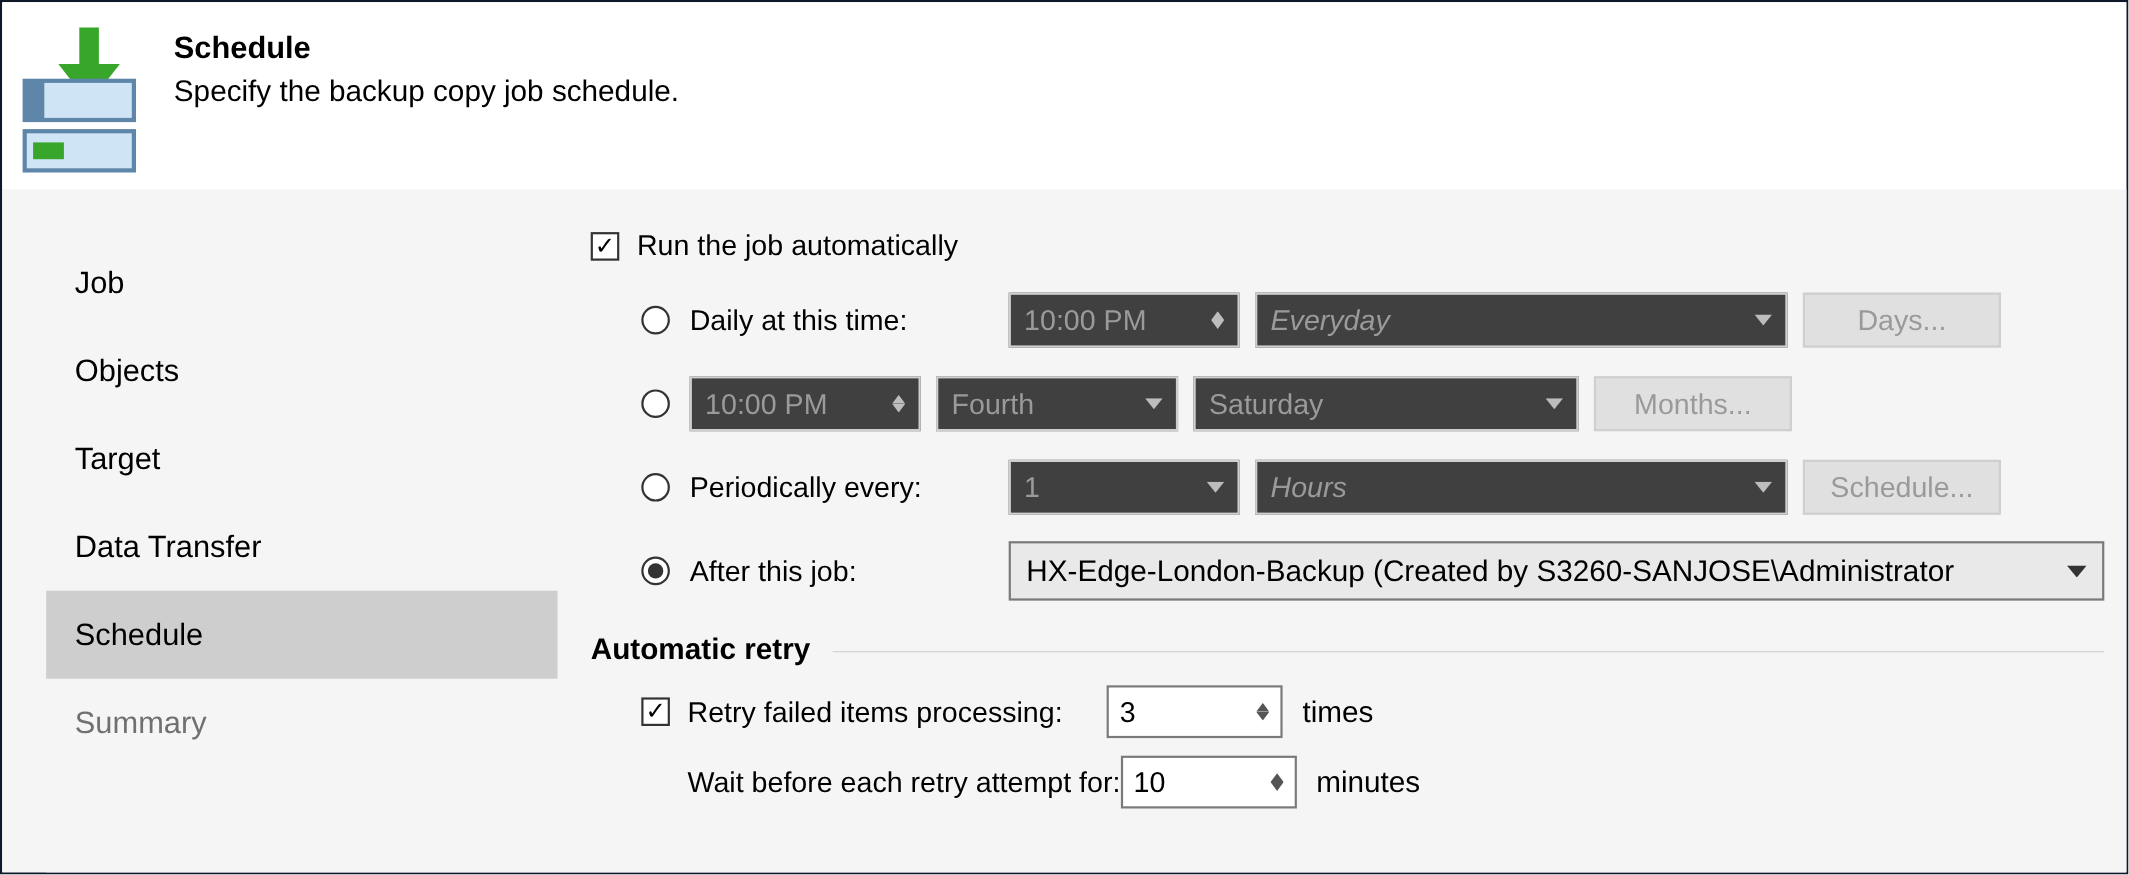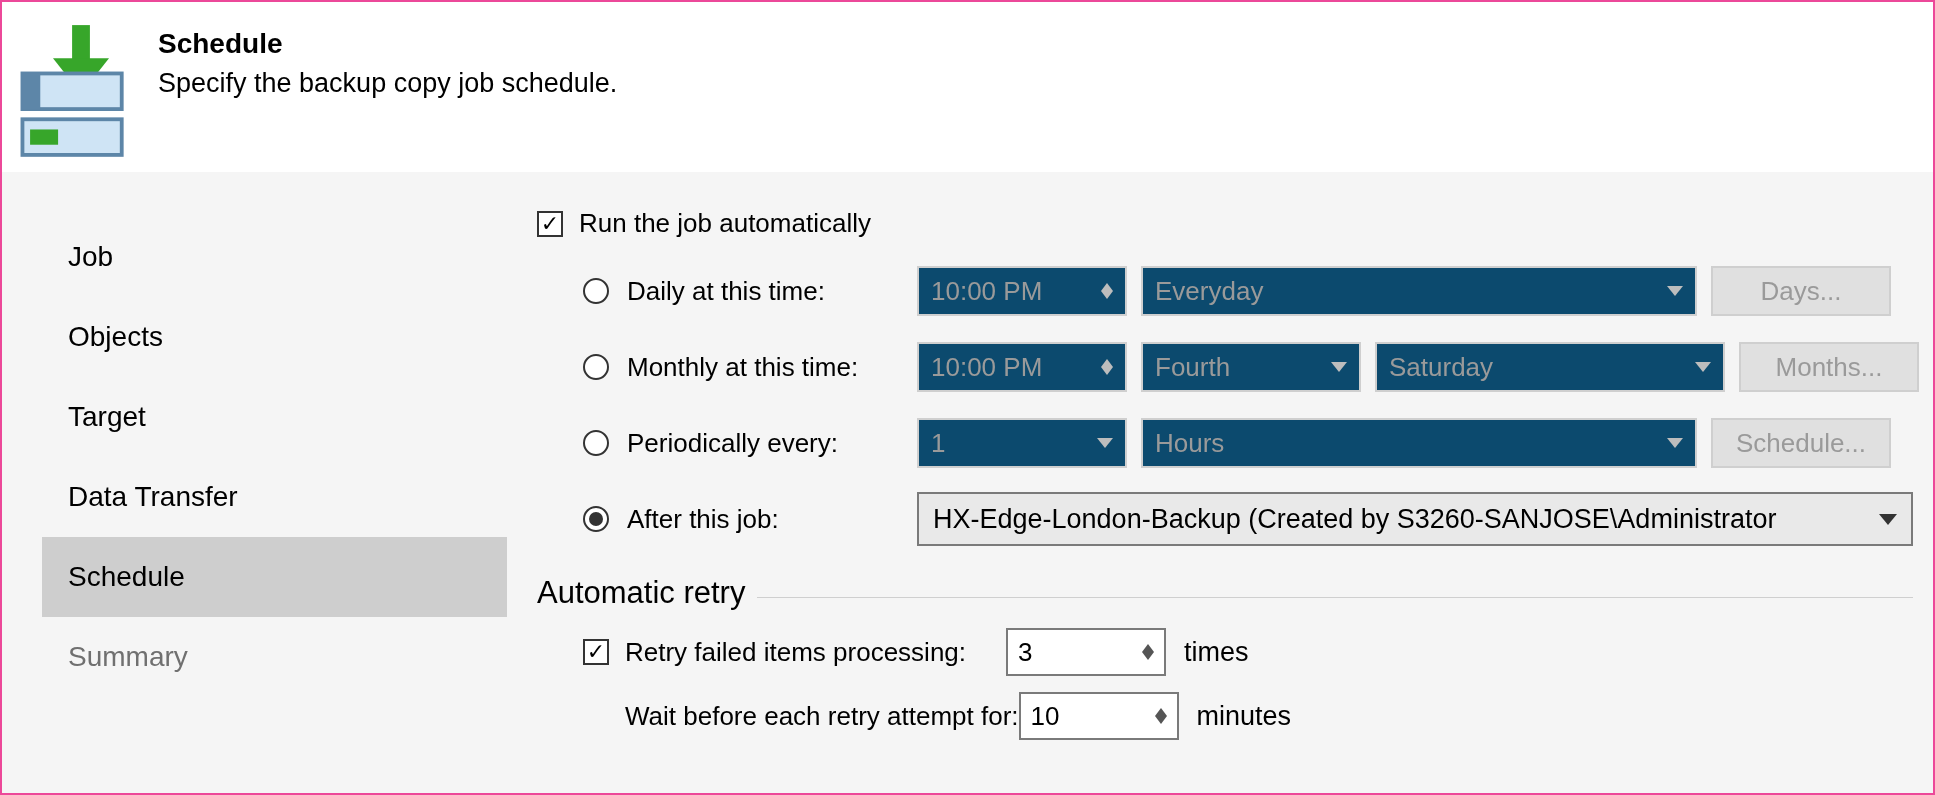--- a/index.html
+++ b/index.html
@@ -9,21 +9,21 @@
     width: 1935px;
     height: 795px;
     font-family: "Segoe UI", Tahoma, sans-serif;
     font-size: 26px;
     background: #ffffff;
     color: #000000;
   }
   .window {
     width: 100%;
     height: 100%;
-    border: 2px solid #ec4899;
+    border: 2px solid #0f172a;
   }
 
   
   .header {
     display: flex;
     align-items: flex-start;
     padding: 18px 14px 10px 14px;
     height: 170px;
     background: #ffffff;
   }
@@ -129,21 +129,21 @@
   }
   .radio-label {
     width: 290px;
     flex: 0 0 auto;
   }
 
   
   .field {
     height: 50px;
     border: 2px solid #cfcfcf;
-    background: #0c4a6e;
+    background: #404040;
     color: #9a9a9a;
     display: flex;
     align-items: center;
     padding: 0 12px;
     font-size: 26px;
     margin-right: 14px;
     position: relative;
   }
   .field .chev, .sel .chev {
     margin-left: auto;
@@ -155,21 +155,21 @@
   .spin .spinners {
     margin-left: auto;
     display: flex;
     flex-direction: column;
     line-height: 8px;
     font-size: 14px;
     color: #9a9a9a;
   }
   .sel-sm { width: 220px; }
   .sel-md { width: 350px; }
-  .sel-lg { width: 556px; }
+  .sel-lg { width: 484px; font-style: italic; }
   .btn-dis {
     height: 50px;
     width: 180px;
     border: 2px solid #cfcfcf;
     background: #e0e0e0;
     color: #9a9a9a;
     display: flex;
     align-items: center;
     justify-content: center;
     font-size: 26px;
@@ -195,26 +195,27 @@
     color: #000;
     flex: 0 0 auto;
     padding-left: 10px;
   }
 
   
   .fieldset {
     margin-top: 18px;
   }
   .fieldset-label {
-    font-size: 31px;
+    font-size: 27px;
     display: inline-block;
     padding-right: 12px;
     background: #f5f5f5;
     position: relative;
     z-index: 1;
+    font-weight: bold;
   }
   .fieldset-line {
     height: 1px;
     background: #cfcfcf;
     margin-top: -14px;
     margin-left: 220px;
     margin-right: 10px;
   }
   .retry-rows {
     margin-top: 22px;
@@ -314,21 +315,20 @@
               <svg width="16" height="10">
                   <polygon points="0,0 16,0 8,10" fill="#bdbdbd"></polygon>
                 </svg>
             </span>
           </div>
           <div class="btn-dis">Days...</div>
         </div>
 
         <div class="schedule-row">
           <span class="radio"></span>
-          <span class="radio-label">Monthly at this time:</span>
           <div class="field spin">
             <span>10:00 PM</span>
             <span class="spinners">
               <svg width="12" height="8">
                   <polygon points="6,0 12,8 0,8" fill="#bdbdbd"></polygon>
                 </svg>
               <svg width="12" height="8">
                   <polygon points="0,0 12,0 6,8" fill="#bdbdbd"></polygon>
                 </svg>
             </span>

